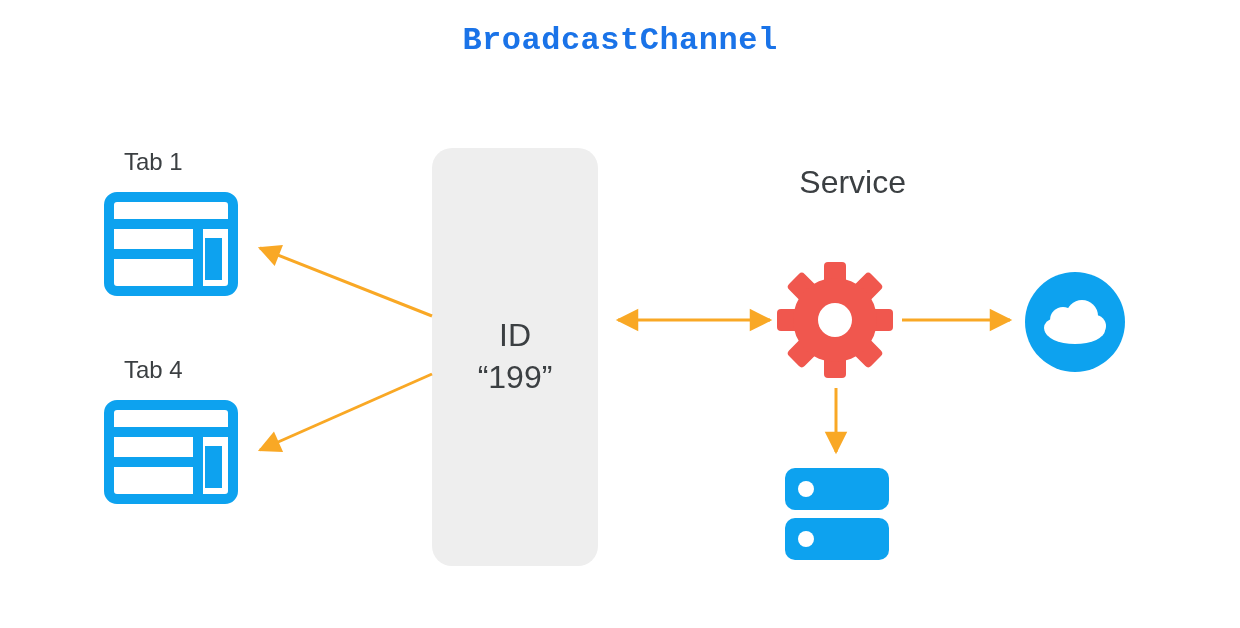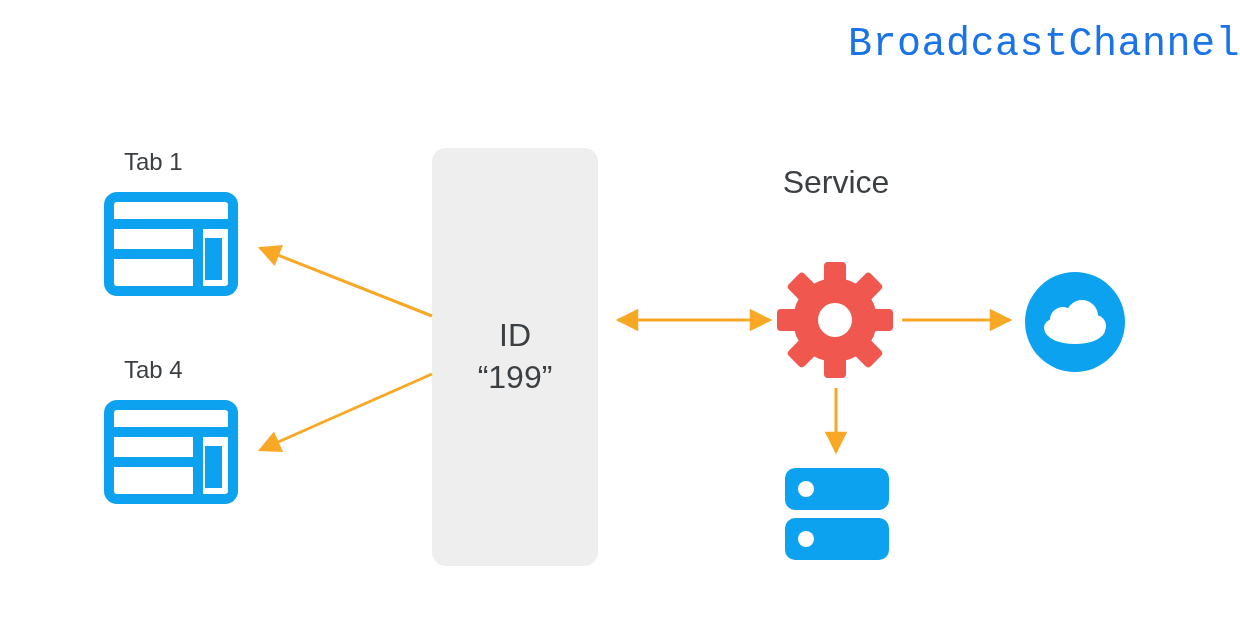--- a/index.html
+++ b/index.html
@@ -14,56 +14,56 @@
   .stage {
     position: relative;
     width: 1240px;
     height: 628px;
   }
   .title {
     position: absolute;
     top: 22px;
     left: 0;
     width: 100%;
-    text-align: right;
+    text-align: center;
     font-family: "Courier New", monospace;
-    font-weight: normal;
-    font-size: 40px;
+    font-weight: bold;
+    font-size: 32px;
     letter-spacing: 0.5px;
     color: #1a73e8;
   }
   .tab-label {
     position: absolute;
     font-size: 24px;
     color: #3b3f42;
   }
   .channel-box {
     position: absolute;
     left: 432px;
     top: 148px;
     width: 166px;
     height: 418px;
     background: #eeeeee;
-    border-radius: 14px;
+    border-radius: 20px;
     display: flex;
     flex-direction: column;
     align-items: center;
     justify-content: center;
   }
   .channel-text {
     font-size: 32px;
     line-height: 1.3;
     color: #3b3f42;
     text-align: center;
   }
   .sw-label {
     position: absolute;
     font-size: 32px;
     line-height: 1.18;
-    text-align: center;
+    text-align: right;
     color: #3b3f42;
   }
   svg { position: absolute; overflow: visible; }
 </style>
 </head>
 <body>
 
 <div class="stage">
 
   <div class="title">BroadcastChannel</div>

